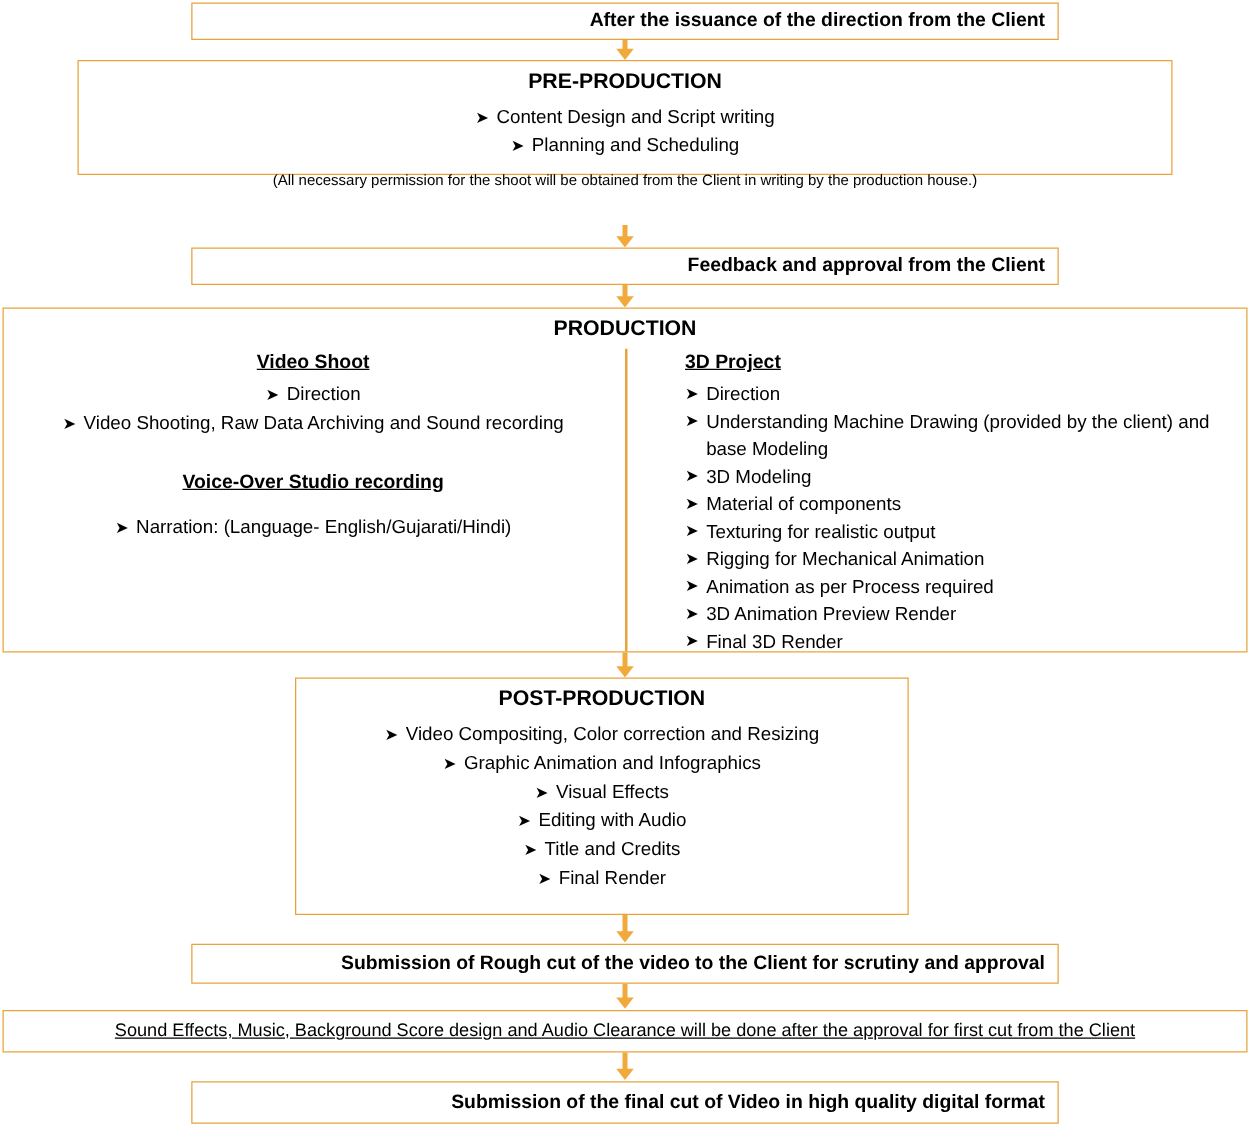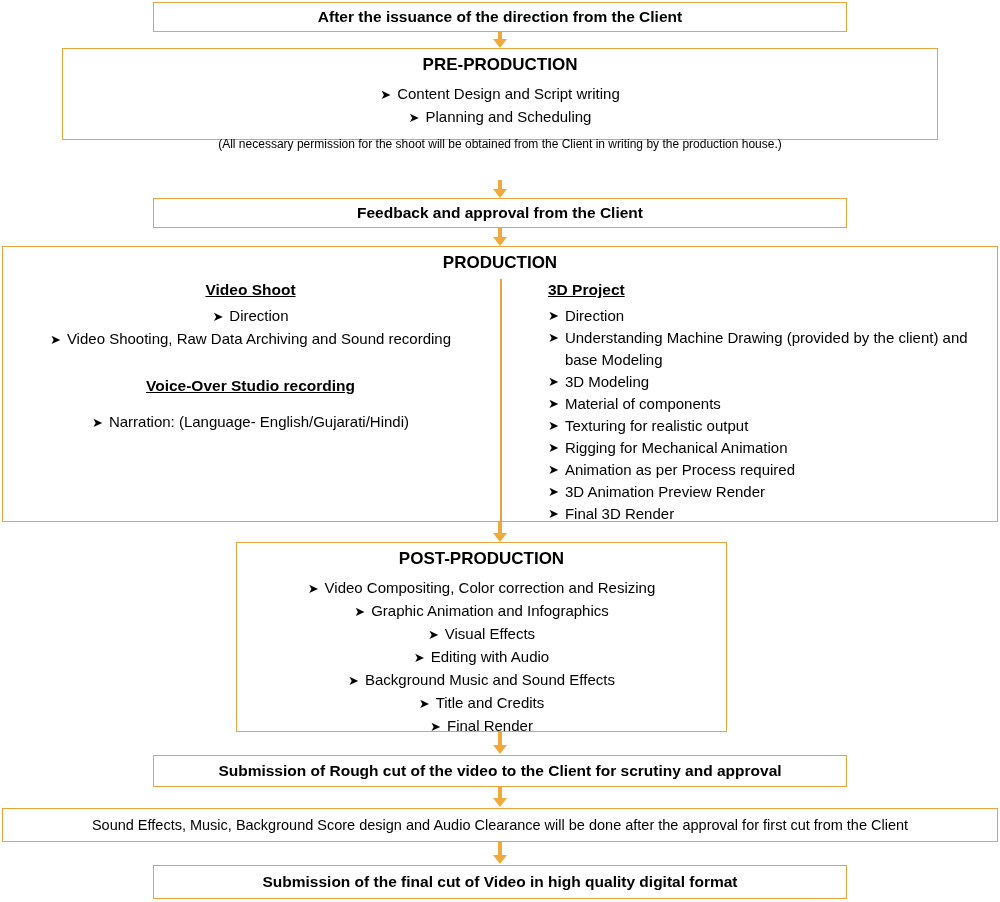--- a/index.html
+++ b/index.html
@@ -30,33 +30,34 @@
     text-align: center;
   }
   .title {
     font-weight: bold;
     font-size: 17px;
     text-align: center;
   }
   .banner {
     display: flex;
     align-items: center;
-    justify-content: center;
+    justify-content: flex-end;
     font-weight: bold;
     font-size: 15.5px;
     text-align: center;
     padding: 0 10px;
   }
   .plain-banner {
     display: flex;
     align-items: center;
     justify-content: center;
     font-size: 14.5px;
     text-align: right;
     padding: 0 10px;
+    text-decoration: underline;
   }
   .bullet-line {
     font-size: 15px;
     line-height: 22px;
     white-space: nowrap;
   }
   .arrowglyph {
     font-family: "DejaVu Sans", sans-serif;
     font-size: 13px;
     padding-right: 6px;
@@ -217,23 +218,20 @@
       <div class="bullet-line center">
         <span class="arrowglyph">➤</span><span>Graphic Animation and Infographics</span>
       </div>
       <div class="bullet-line center">
         <span class="arrowglyph">➤</span><span>Visual Effects</span>
       </div>
       <div class="bullet-line center">
         <span class="arrowglyph">➤</span><span>Editing with Audio</span>
       </div>
       <div class="bullet-line center">
-        <span class="arrowglyph">➤</span><span>Background Music and Sound Effects</span>
-      </div>
-      <div class="bullet-line center">
         <span class="arrowglyph">➤</span><span>Title and Credits</span>
       </div>
       <div class="bullet-line center">
         <span class="arrowglyph">➤</span><span>Final Render</span>
       </div>
     </div>
   </div>
 
   <div class="conn" style="left:493px; top:732px; height:22px;">
     <div class="stem" style="height:14px;"></div>

